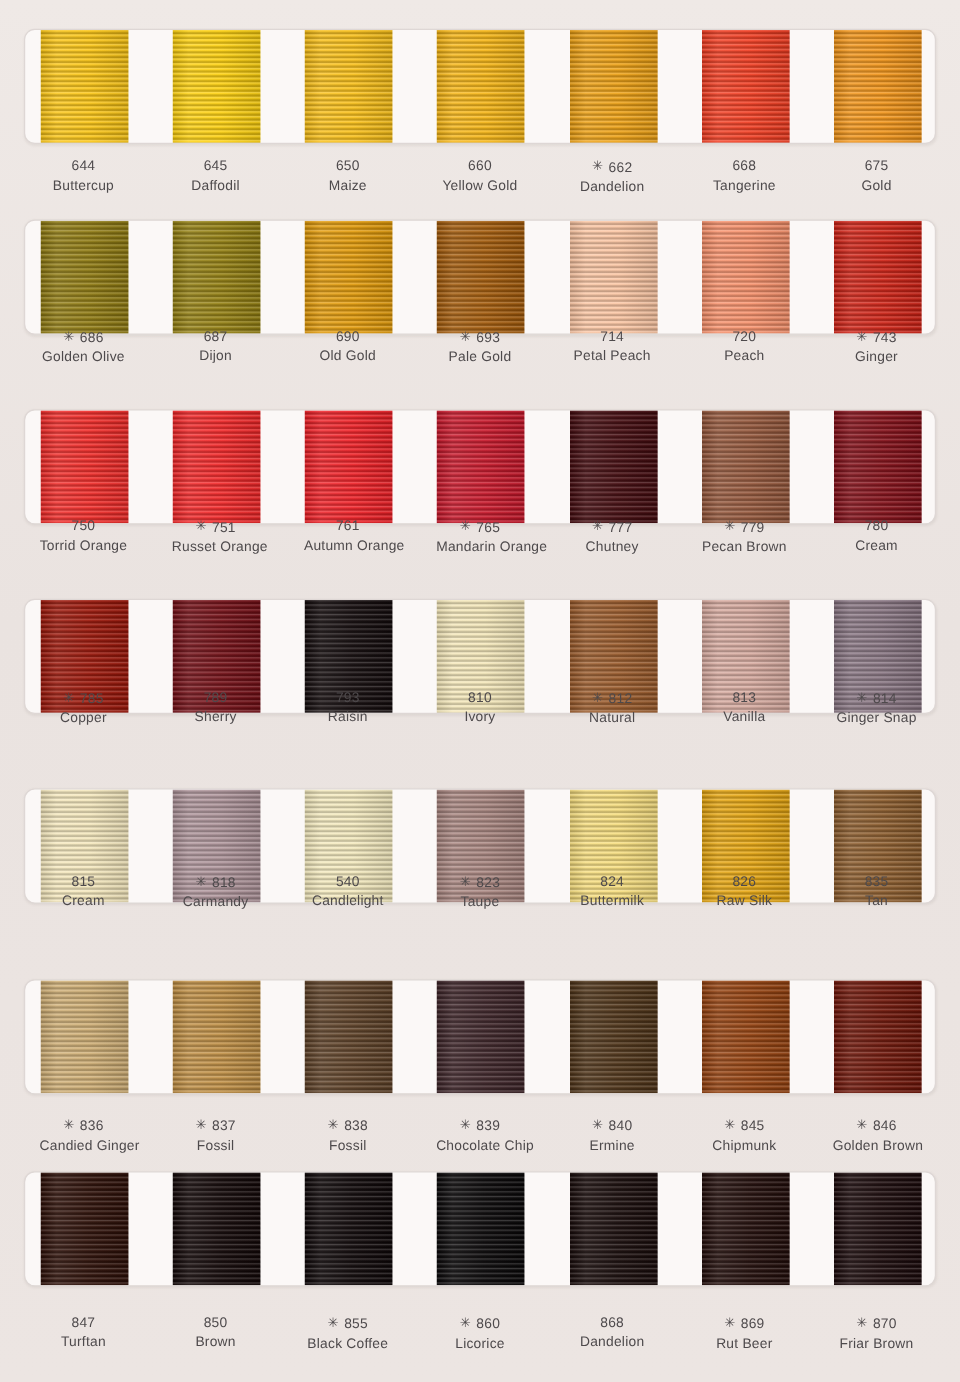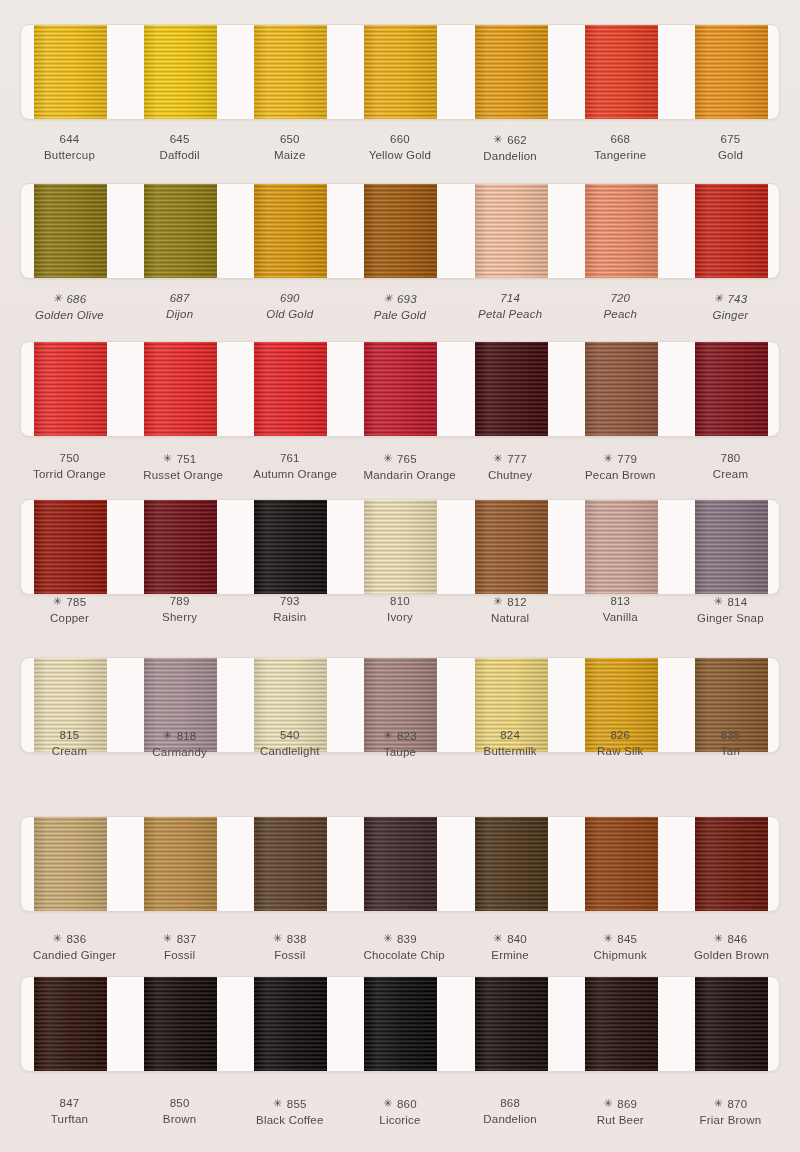--- a/index.html
+++ b/index.html
@@ -202,21 +202,21 @@
         <div class="swatch" style="background: rgb(247, 144, 106);">
           <div class="sheen"></div>
           <div class="ribs"></div>
         </div>
         <div class="swatch" style="background: rgb(207, 33, 20);">
           <div class="sheen"></div>
           <div class="ribs"></div>
         </div>
       </div>
     </div>
-    <div class="labels" style="top: 291px; font-style: italic;">
+    <div class="labels" style="top: 274px;">
       <div class="label">
         <span class="code"><span class="star">✳</span> 686</span>
         <span class="nm">Golden Olive</span>
       </div>
       <div class="label">
         <span class="code">687</span>
         <span class="nm">Dijon</span>
       </div>
       <div class="label">
         <span class="code">690</span>
@@ -264,21 +264,21 @@
         <div class="swatch" style="background: rgb(148, 86, 58);">
           <div class="sheen"></div>
           <div class="ribs"></div>
         </div>
         <div class="swatch" style="background: rgb(130, 13, 22);">
           <div class="sheen"></div>
           <div class="ribs"></div>
         </div>
       </div>
     </div>
-    <div class="labels" style="top: 451px;">
+    <div class="labels" style="top: 432px;">
       <div class="label">
         <span class="code">750</span>
         <span class="nm">Torrid Orange</span>
       </div>
       <div class="label">
         <span class="code"><span class="star">✳</span> 751</span>
         <span class="nm">Russet Orange</span>
       </div>
       <div class="label">
         <span class="code">761</span>
@@ -326,21 +326,21 @@
         <div class="swatch" style="background: rgb(215, 170, 159);">
           <div class="sheen"></div>
           <div class="ribs"></div>
         </div>
         <div class="swatch" style="background: rgb(135, 116, 129);">
           <div class="sheen"></div>
           <div class="ribs"></div>
         </div>
       </div>
     </div>
-    <div class="labels" style="top: 594px;">
+    <div class="labels" style="top: 575px;">
       <div class="label">
         <span class="code"><span class="star">✳</span> 785</span>
         <span class="nm">Copper</span>
       </div>
       <div class="label">
         <span class="code">789</span>
         <span class="nm">Sherry</span>
       </div>
       <div class="label">
         <span class="code">793</span>

